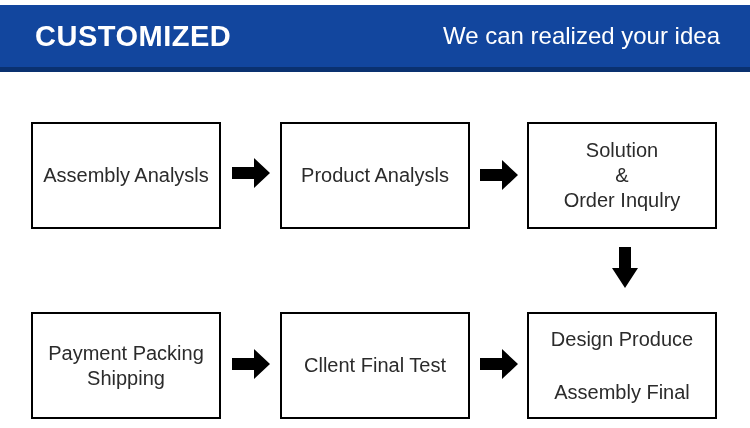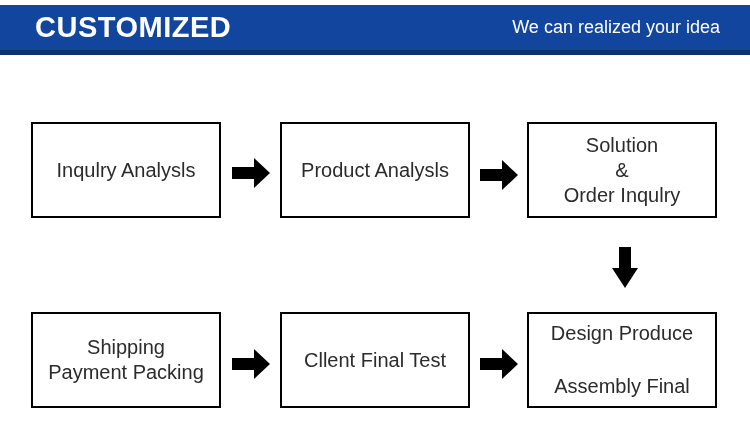--- a/index.html
+++ b/index.html
@@ -14,37 +14,37 @@
   html,body{margin:0;padding:0;background:#ffffff;}
   .canvas{
     position:relative;
     width:750px;height:428px;
     background:#ffffff;
     overflow:hidden;
     font-family:"Liberation Sans","DejaVu Sans",sans-serif;
   }
   .banner{
     position:absolute;left:0;top:5px;
-    width:750px;height:50px;
+    width:750px;height:67px;
     box-sizing:border-box;
     background:var(--banner-bg);
     border-bottom:5px solid var(--banner-edge);
     display:flex;align-items:center;justify-content:space-between;
     padding:0 30px 0 35px;
     color:var(--banner-text);
   }
   .banner-title{
     font-size:29px;font-weight:bold;letter-spacing:0.5px;
   }
   .banner-tagline{
-    font-size:18px;font-weight:normal;
+    font-size:24px;font-weight:normal;
   }
   .fbox{
     position:absolute;
-    width:190px;height:96px;
+    width:190px;height:107px;
     box-sizing:border-box;
     background:var(--box-bg);
     border:2px solid var(--box-border);
     display:flex;flex-direction:column;
     align-items:center;justify-content:center;
     text-align:center;
     color:var(--box-text);
     font-size:20px;line-height:25px;
   }
   .fbox .line{white-space:nowrap;}
@@ -66,21 +66,21 @@
 <body>
 
 <div class="canvas">
 
   <div class="banner">
     <div class="banner-title">CUSTOMIZED</div>
     <div class="banner-tagline">We can realized your idea</div>
   </div>
 
   <div class="fbox" id="box-1">
-    <div class="line">Inqulry Analysls</div>
+    <div class="line">Assembly Analysls</div>
   </div>
 
   <div class="arrow" id="arrow-1">
     <svg width="38" height="30" viewBox="0 0 38 30">
         <polygon points="0,9 22,9 22,0 38,15 22,30 22,21 0,21" fill="var(--arrow)"></polygon>
       </svg>
   </div>
 
   <div class="fbox" id="box-2">
     <div class="line">Product Analysls</div>
@@ -98,22 +98,22 @@
     <div class="line">Order Inqulry</div>
   </div>
 
   <div class="arrow" id="arrow-3">
     <svg width="26" height="41" viewBox="0 0 26 41">
         <polygon points="7,0 19,0 19,21 26,21 13,41 0,21 7,21" fill="var(--arrow)"></polygon>
       </svg>
   </div>
 
   <div class="fbox" id="box-4">
+    <div class="line">Payment Packing</div>
     <div class="line">Shipping</div>
-    <div class="line">Payment Packing</div>
   </div>
 
   <div class="arrow" id="arrow-4">
     <svg width="38" height="30" viewBox="0 0 38 30">
         <polygon points="0,9 22,9 22,0 38,15 22,30 22,21 0,21" fill="var(--arrow)"></polygon>
       </svg>
   </div>
 
   <div class="fbox" id="box-5">
     <div class="line">Cllent Final Test</div>

